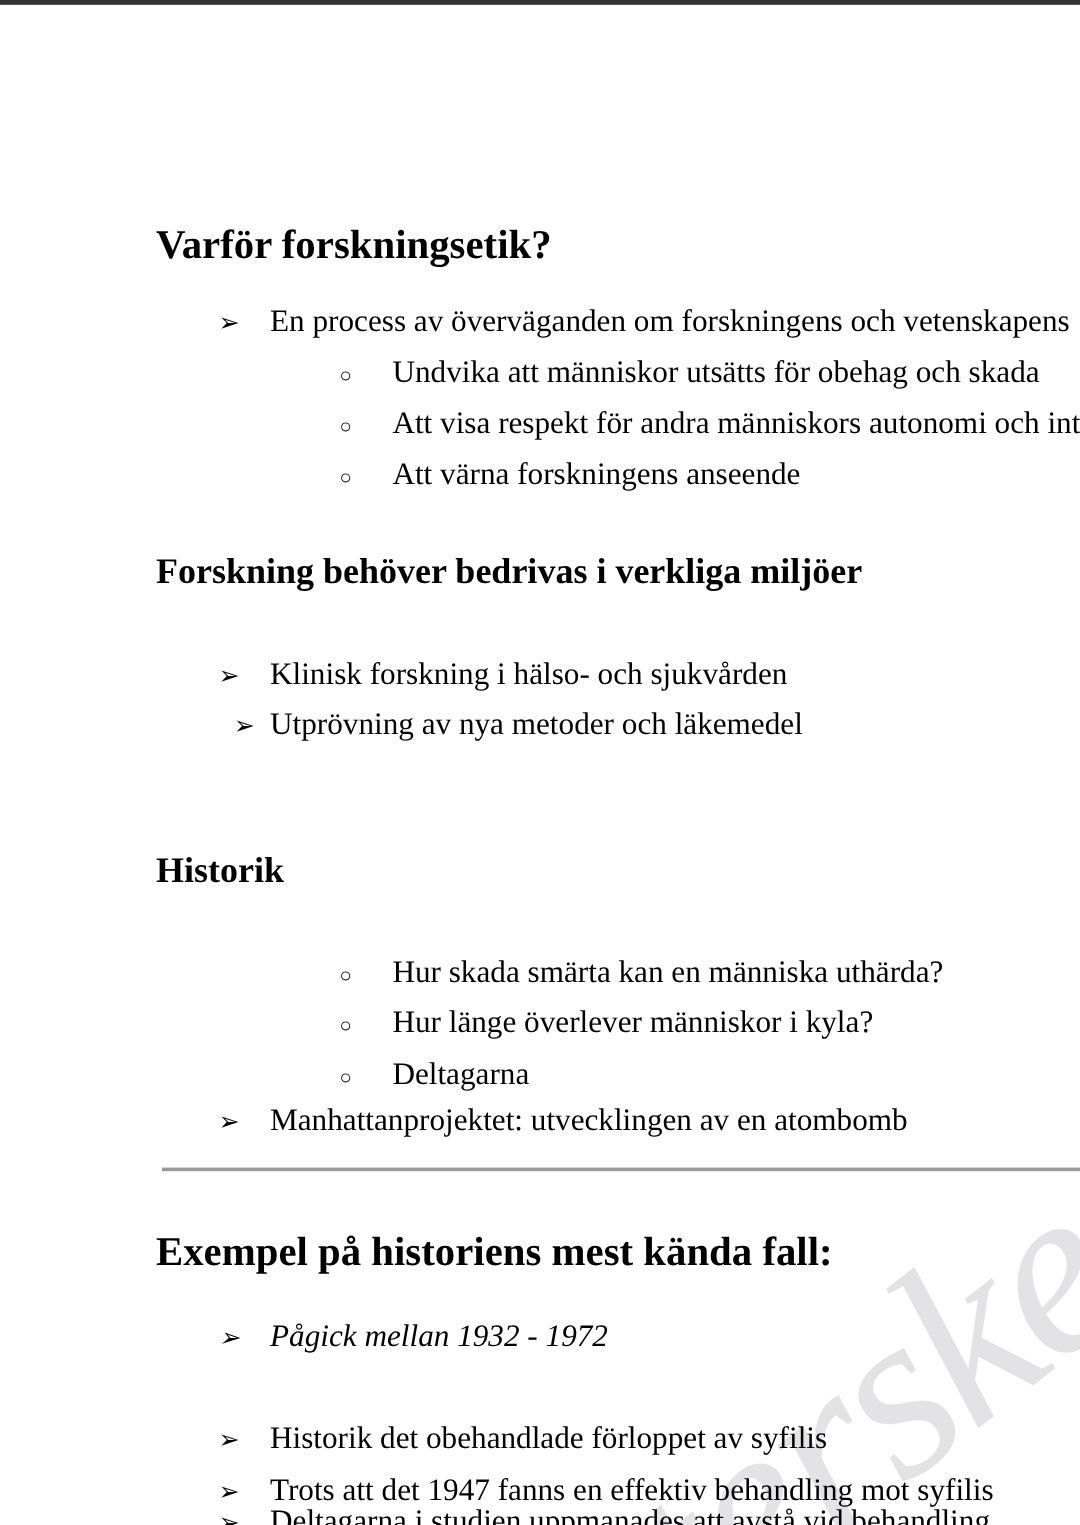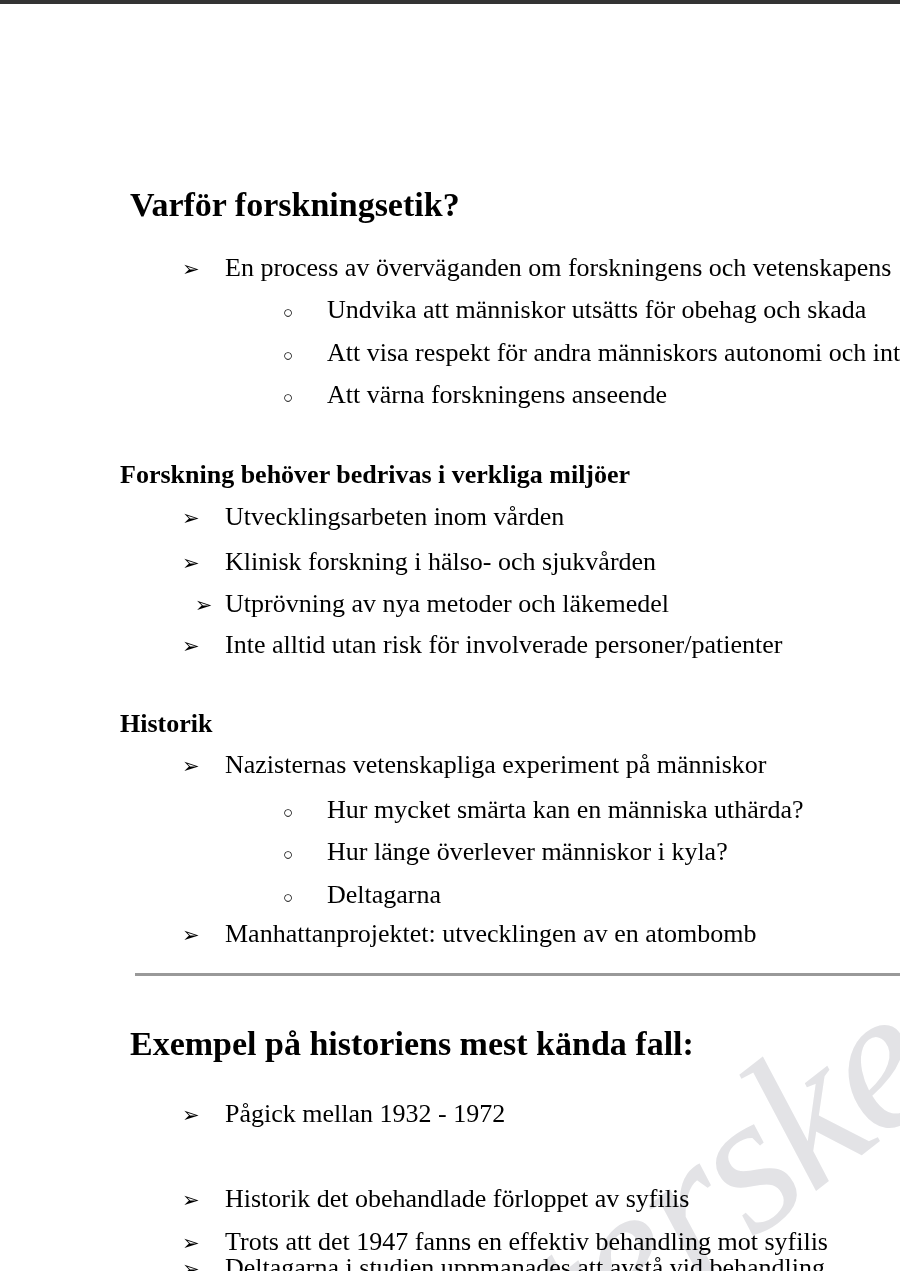--- a/index.html
+++ b/index.html
@@ -13,21 +13,21 @@
   }
   .topbar { position:absolute; left:0; top:0; width:900px; height:4px; background:#333333; }
   .watermark {
     position:absolute; left:400px; top:1285px;
     font-size:200px; font-style:italic; font-weight:normal;
     color:#e3e3e6; white-space:nowrap;
     transform:rotate(-38deg); transform-origin:0 0;
     letter-spacing:-4px;
   }
   .h-lg { position:absolute; left:130px; font-size:34px; font-weight:bold; white-space:nowrap; line-height:1.15; }
-  .h-md { position:absolute; left:120px; font-size:26px; font-weight:bold; white-space:nowrap; line-height:1.2; }
+  .h-md { position:absolute; left:130px; font-size:30px; font-weight:bold; white-space:nowrap; line-height:1.2; }
   .l1 { position:absolute; left:182px; font-size:26px; white-space:nowrap; line-height:1.2; }
   .l1 .g { display:inline-block; width:43px; font-size:21px; }
   .l2 { position:absolute; left:283px; font-size:26px; white-space:nowrap; line-height:1.2; }
   .l2 .g { display:inline-block; width:44px; font-size:17px; }
   .divider { position:absolute; left:135px; top:973px; width:765px; height:3px; background:#999999; }
   .it { font-style:italic; }
 </style>
 </head>
 <body>
 
@@ -47,57 +47,48 @@
   </div>
   <div class="l2" style="top:337px;">
     <span class="g">○</span><span>Att visa respekt för andra människors autonomi och integritet</span>
   </div>
   <div class="l2" style="top:379px;">
     <span class="g">○</span><span>Att värna forskningens anseende</span>
   </div>
 
   <div class="h-md" style="top:459px;">Forskning behöver bedrivas i verkliga miljöer</div>
 
-  <div class="l1" style="top:501px;">
-    <span class="g">➢</span><span>Utvecklingsarbeten inom vården</span>
-  </div>
   <div class="l1" style="top:546px;">
     <span class="g">➢</span><span>Klinisk forskning i hälso- och sjukvården</span>
   </div>
   <div class="l1" style="top:588px;text-align:center;">
     <span class="g">➢</span><span>Utprövning av nya metoder och läkemedel</span>
   </div>
-  <div class="l1" style="top:629px;">
-    <span class="g">➢</span><span>Inte alltid utan risk för involverade personer/patienter</span>
-  </div>
 
   <div class="h-md" style="top:708px;">Historik</div>
 
-  <div class="l1" style="top:749px;">
-    <span class="g">➢</span><span>Nazisternas vetenskapliga experiment på människor</span>
-  </div>
   <div class="l2" style="top:794px;">
-    <span class="g">○</span><span>Hur mycket smärta kan en människa uthärda?</span>
+    <span class="g">○</span><span>Hur skada smärta kan en människa uthärda?</span>
   </div>
   <div class="l2" style="top:836px;">
     <span class="g">○</span><span>Hur länge överlever människor i kyla?</span>
   </div>
   <div class="l2" style="top:879px;">
     <span class="g">○</span><span>Deltagarna</span>
   </div>
   <div class="l1" style="top:918px;">
     <span class="g">➢</span><span>Manhattanprojektet: utvecklingen av en atombomb</span>
   </div>
 
   <div class="divider"></div>
 
   <div class="h-lg" style="top:1024px;">Exempel på historiens mest kända fall:</div>
 
 
-  <div class="l1" style="top:1098px;">
+  <div class="l1" style="top:1098px;font-style:italic;">
     <span class="g">➢</span><span>Pågick mellan 1932 - 1972</span>
   </div>
   <div class="l1" style="top:1183px;">
     <span class="g">➢</span><span>Historik det obehandlade förloppet av syfilis</span>
   </div>
   <div class="l1" style="top:1226px;">
     <span class="g">➢</span><span>Trots att det 1947 fanns en effektiv behandling mot syfilis</span>
   </div>
   <div class="l1" style="top:1252px;">
     <span class="g">➢</span><span>Deltagarna i studien uppmanades att avstå vid behandling</span>

